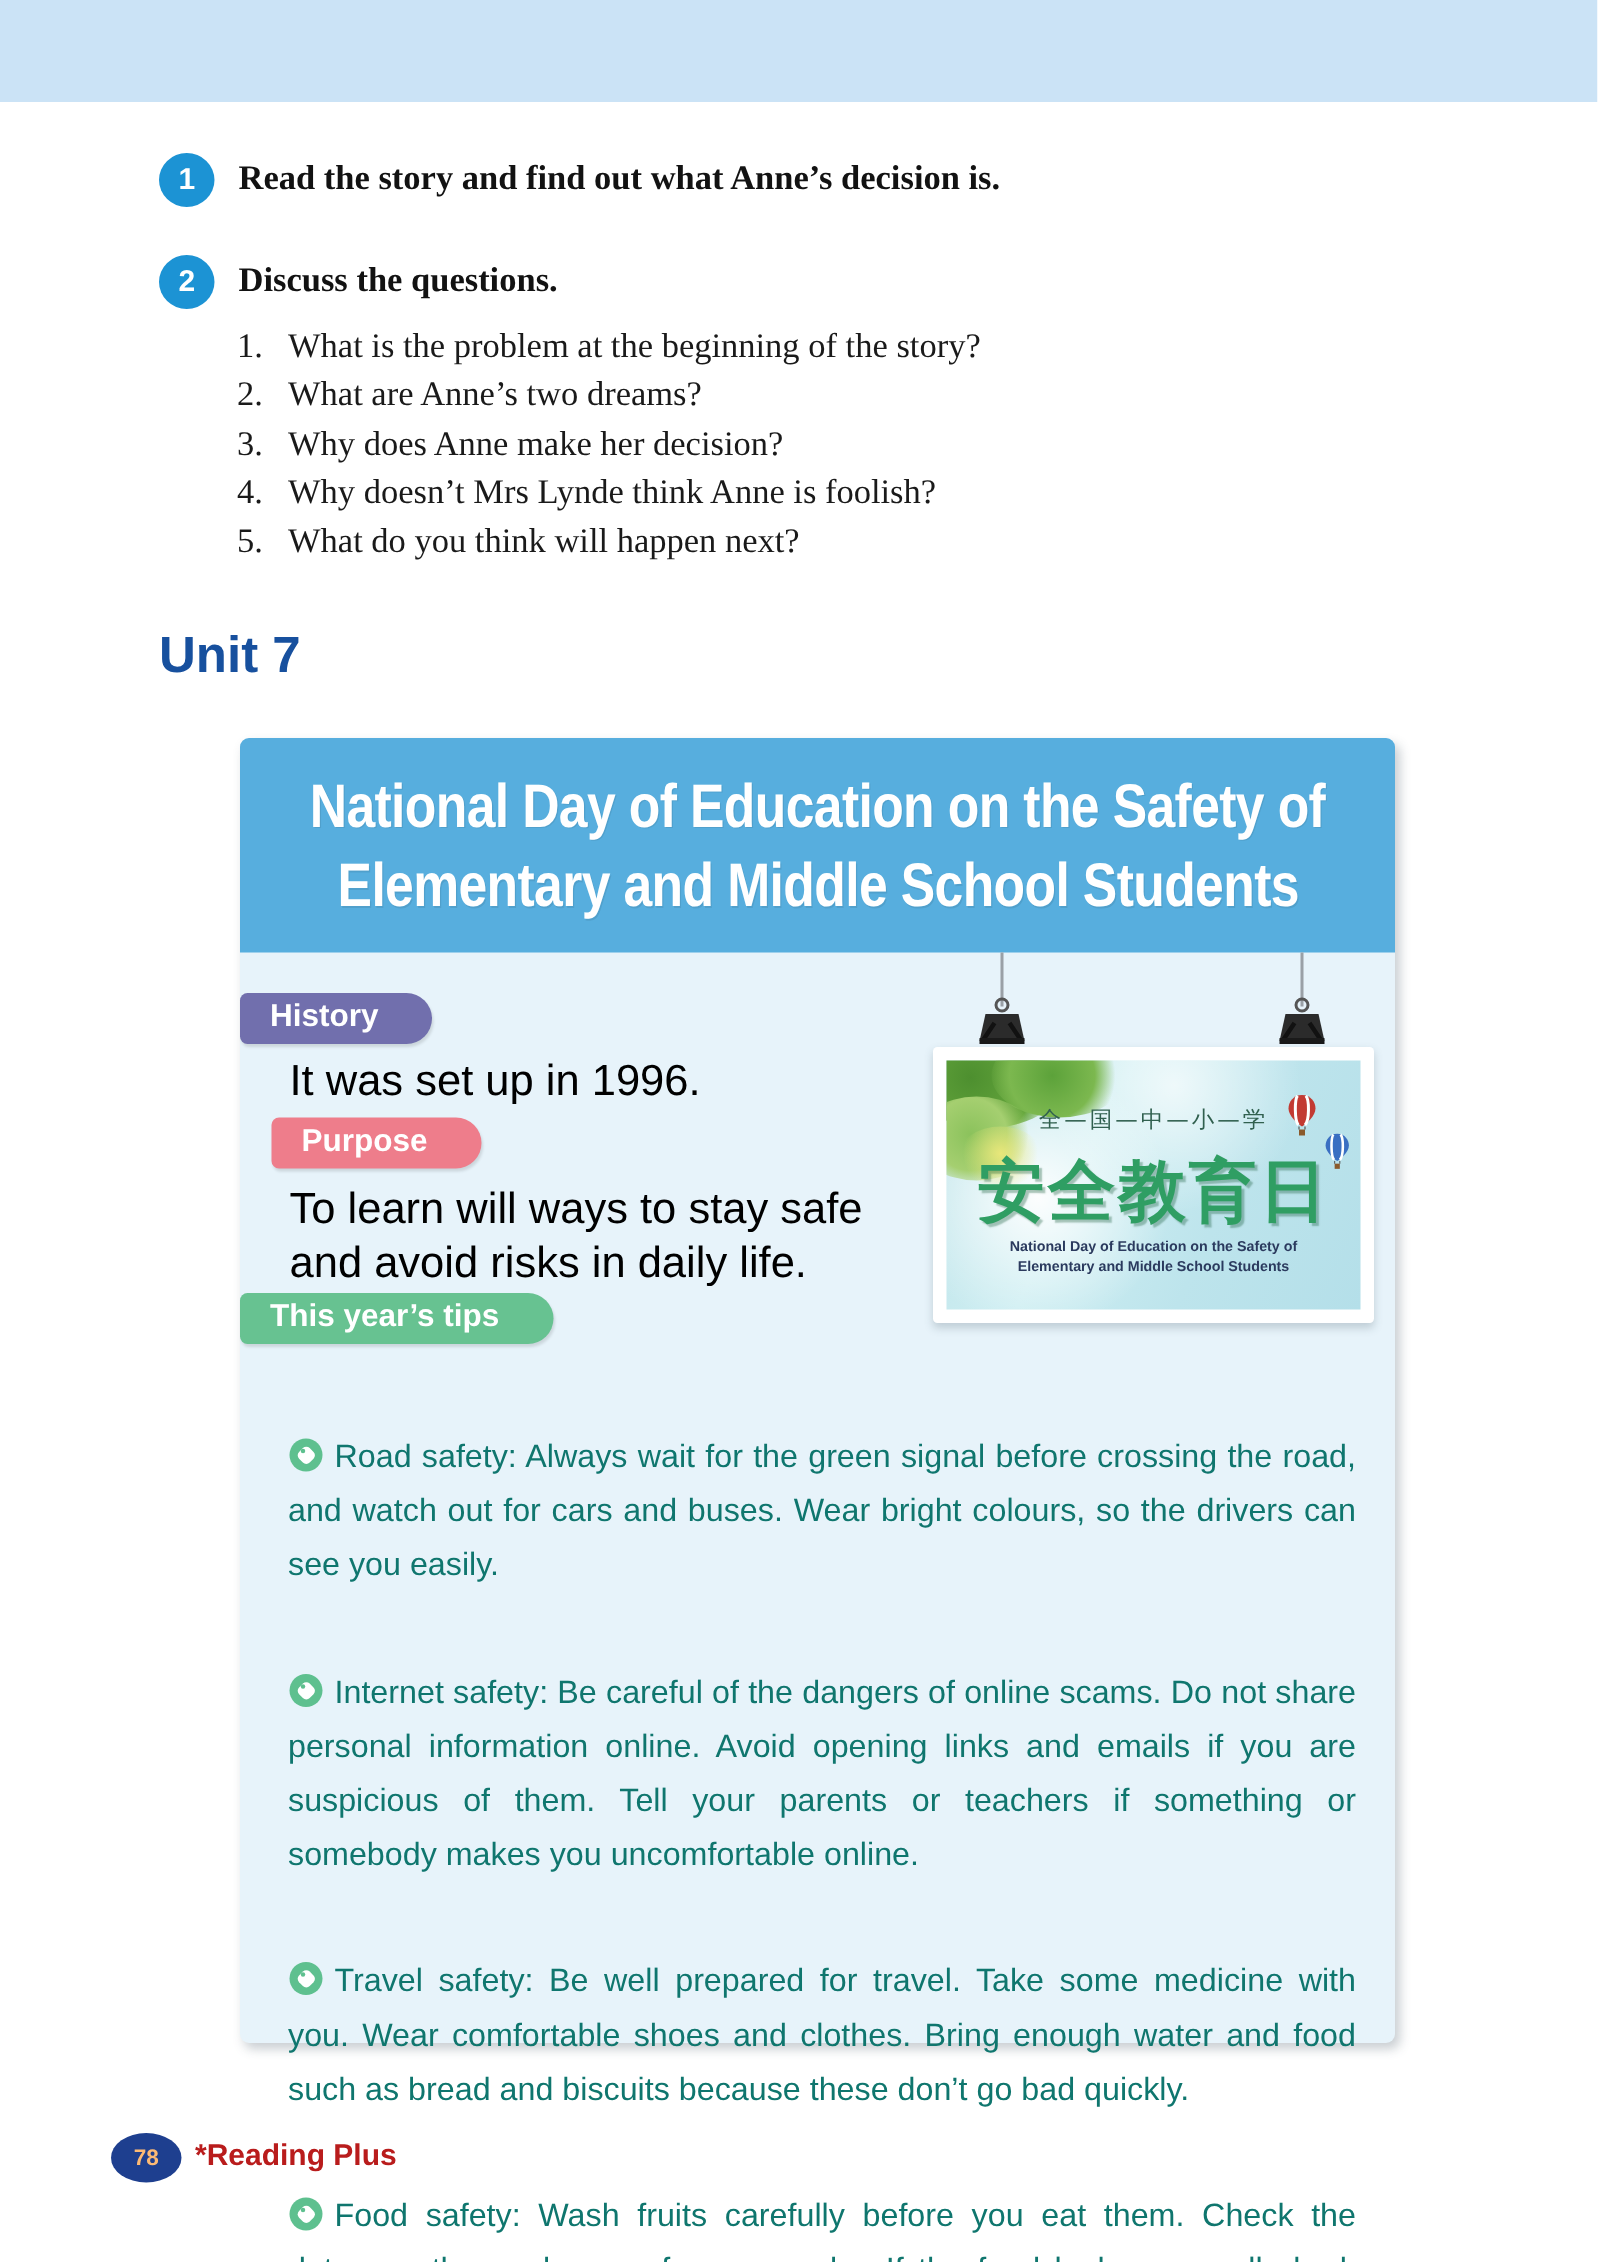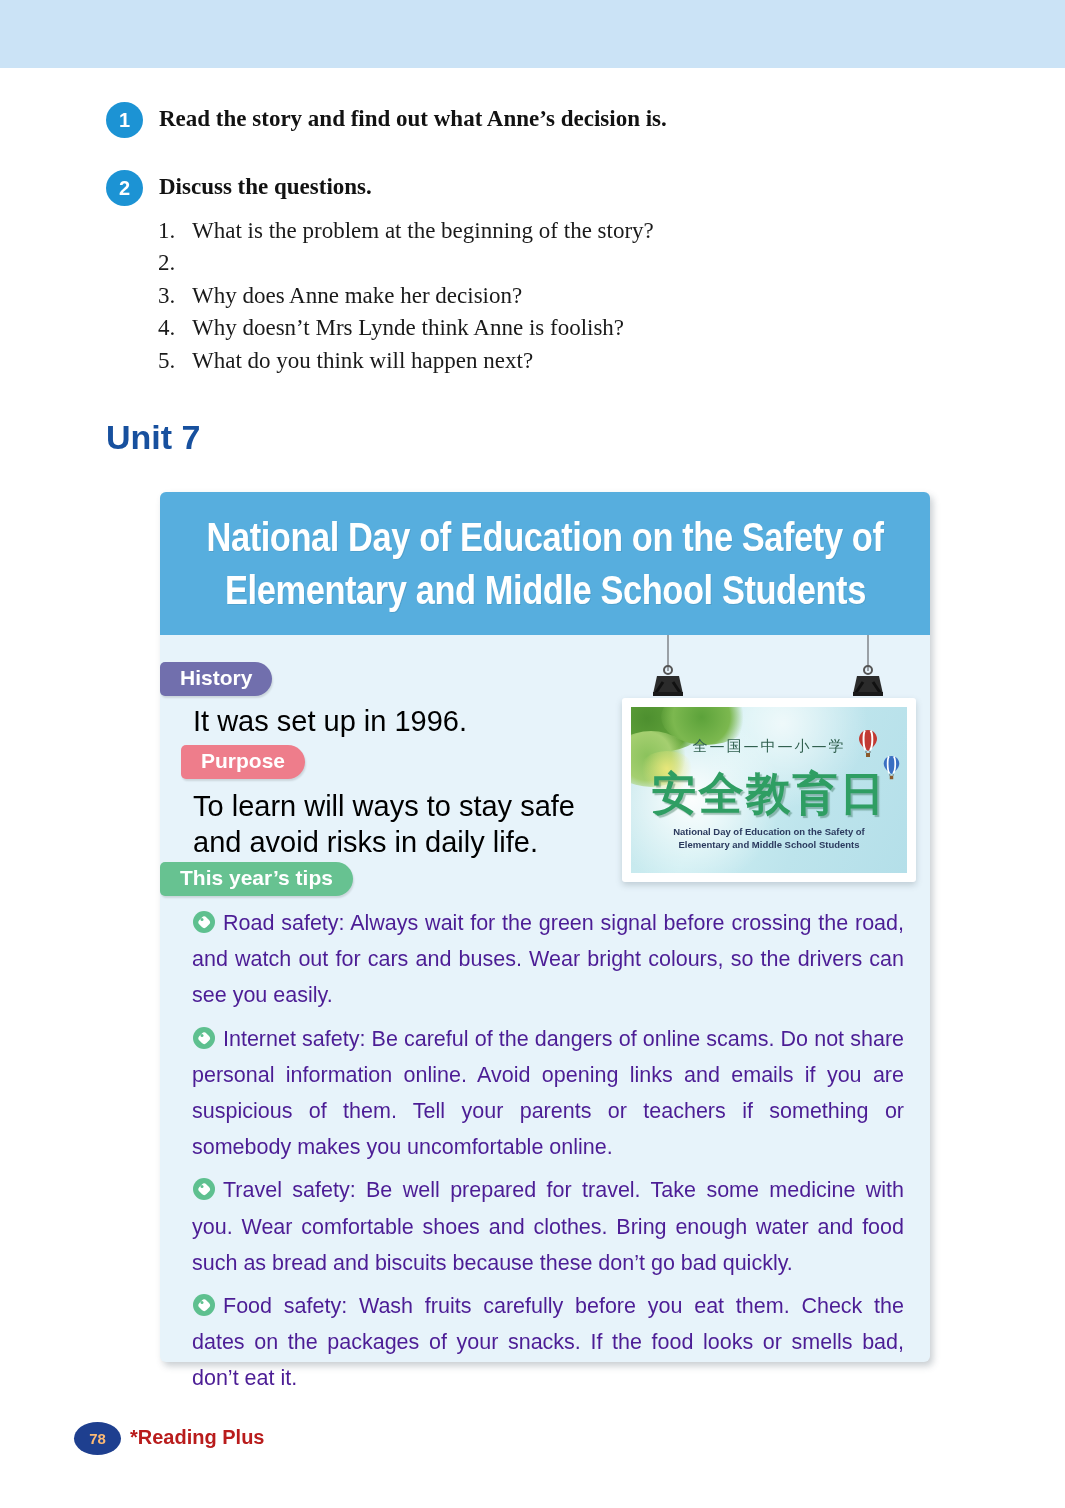--- a/index.html
+++ b/index.html
@@ -50,21 +50,21 @@
     overflow:hidden;
   }
   .header-line {
     color:#ffffff; font-weight:700; font-size:41px; line-height:53px;
     white-space:nowrap; transform:scaleX(0.84); letter-spacing:-0.5px;
     text-shadow:1px 1px 0 rgba(0,0,0,0.08);
   }
   
   .badge {
     position:absolute; left:0; color:#fff; font-weight:700; font-size:21px;
-    padding:4px 20px 6px 20px; border-radius:5px 17px 17px 5px;
+    padding:4px 36px 6px 20px; border-radius:5px 17px 17px 5px;
     box-shadow:1px 2px 2px rgba(0,0,0,0.12);
   }
   .badge-history { top:170px; background:#716fad; }
   .badge-purpose { top:253px; background:#ee7d8b;margin-left:21px; }
   .badge-tips    { top:370px; background:#67c291; }
   .section-text {
     position:absolute; left:33px; font-size:29px; color:#000000; line-height:36px;
   }
   .history-text { top:211px; }
   .purpose-text { top:296px; width:405px; }
@@ -106,22 +106,22 @@
     font-family:"DejaVu Sans", sans-serif;
     text-shadow:2px 2px 1px rgba(20,90,55,0.35);
   }
   .poster-caption {
     position:relative; text-align:center; margin-top:7px;
     font-size:9.5px; line-height:12.5px; font-weight:700; color:#2b3a5e;
   }
   
   .tips { position:absolute; left:32px; top:413px; width:712px; }
   .tip {
-    font-size:21.5px; line-height:36.2px; color:#4c1d95;
-    text-align:justify; margin-bottom:7px;
+    font-size:21.5px; line-height:36.2px; color:#0f766e;
+    text-align:justify; margin-bottom:7px;margin-top:48px;
   }
   .tip-icon { display:inline-block; vertical-align:-4px; margin-right:7px; }
   
   .footer-badge {
     position:absolute; left:74px; top:1422px; width:47px; height:33px;
     background:#1e3f8f; border-radius:50%;
     display:flex; align-items:center; justify-content:center;
     color:#fdba74; font-size:15px; font-weight:700;
   }
   .footer-text {
@@ -144,20 +144,21 @@
   <div class="ex-text">Discuss the questions.</div>
 </div>
 
 <div class="questions">
   <div class="q-row">
     <span class="q-num">1.</span>
     <span>What is the problem at the beginning of the story?</span>
   </div>
   <div class="q-row">
     <span class="q-num">2.</span>
+    <span>What are Anne’s two dreams?</span>
   </div>
   <div class="q-row">
     <span class="q-num">3.</span>
     <span>Why does Anne make her decision?</span>
   </div>
   <div class="q-row">
     <span class="q-num">4.</span>
     <span>Why doesn’t Mrs Lynde think Anne is foolish?</span>
   </div>
   <div class="q-row">

